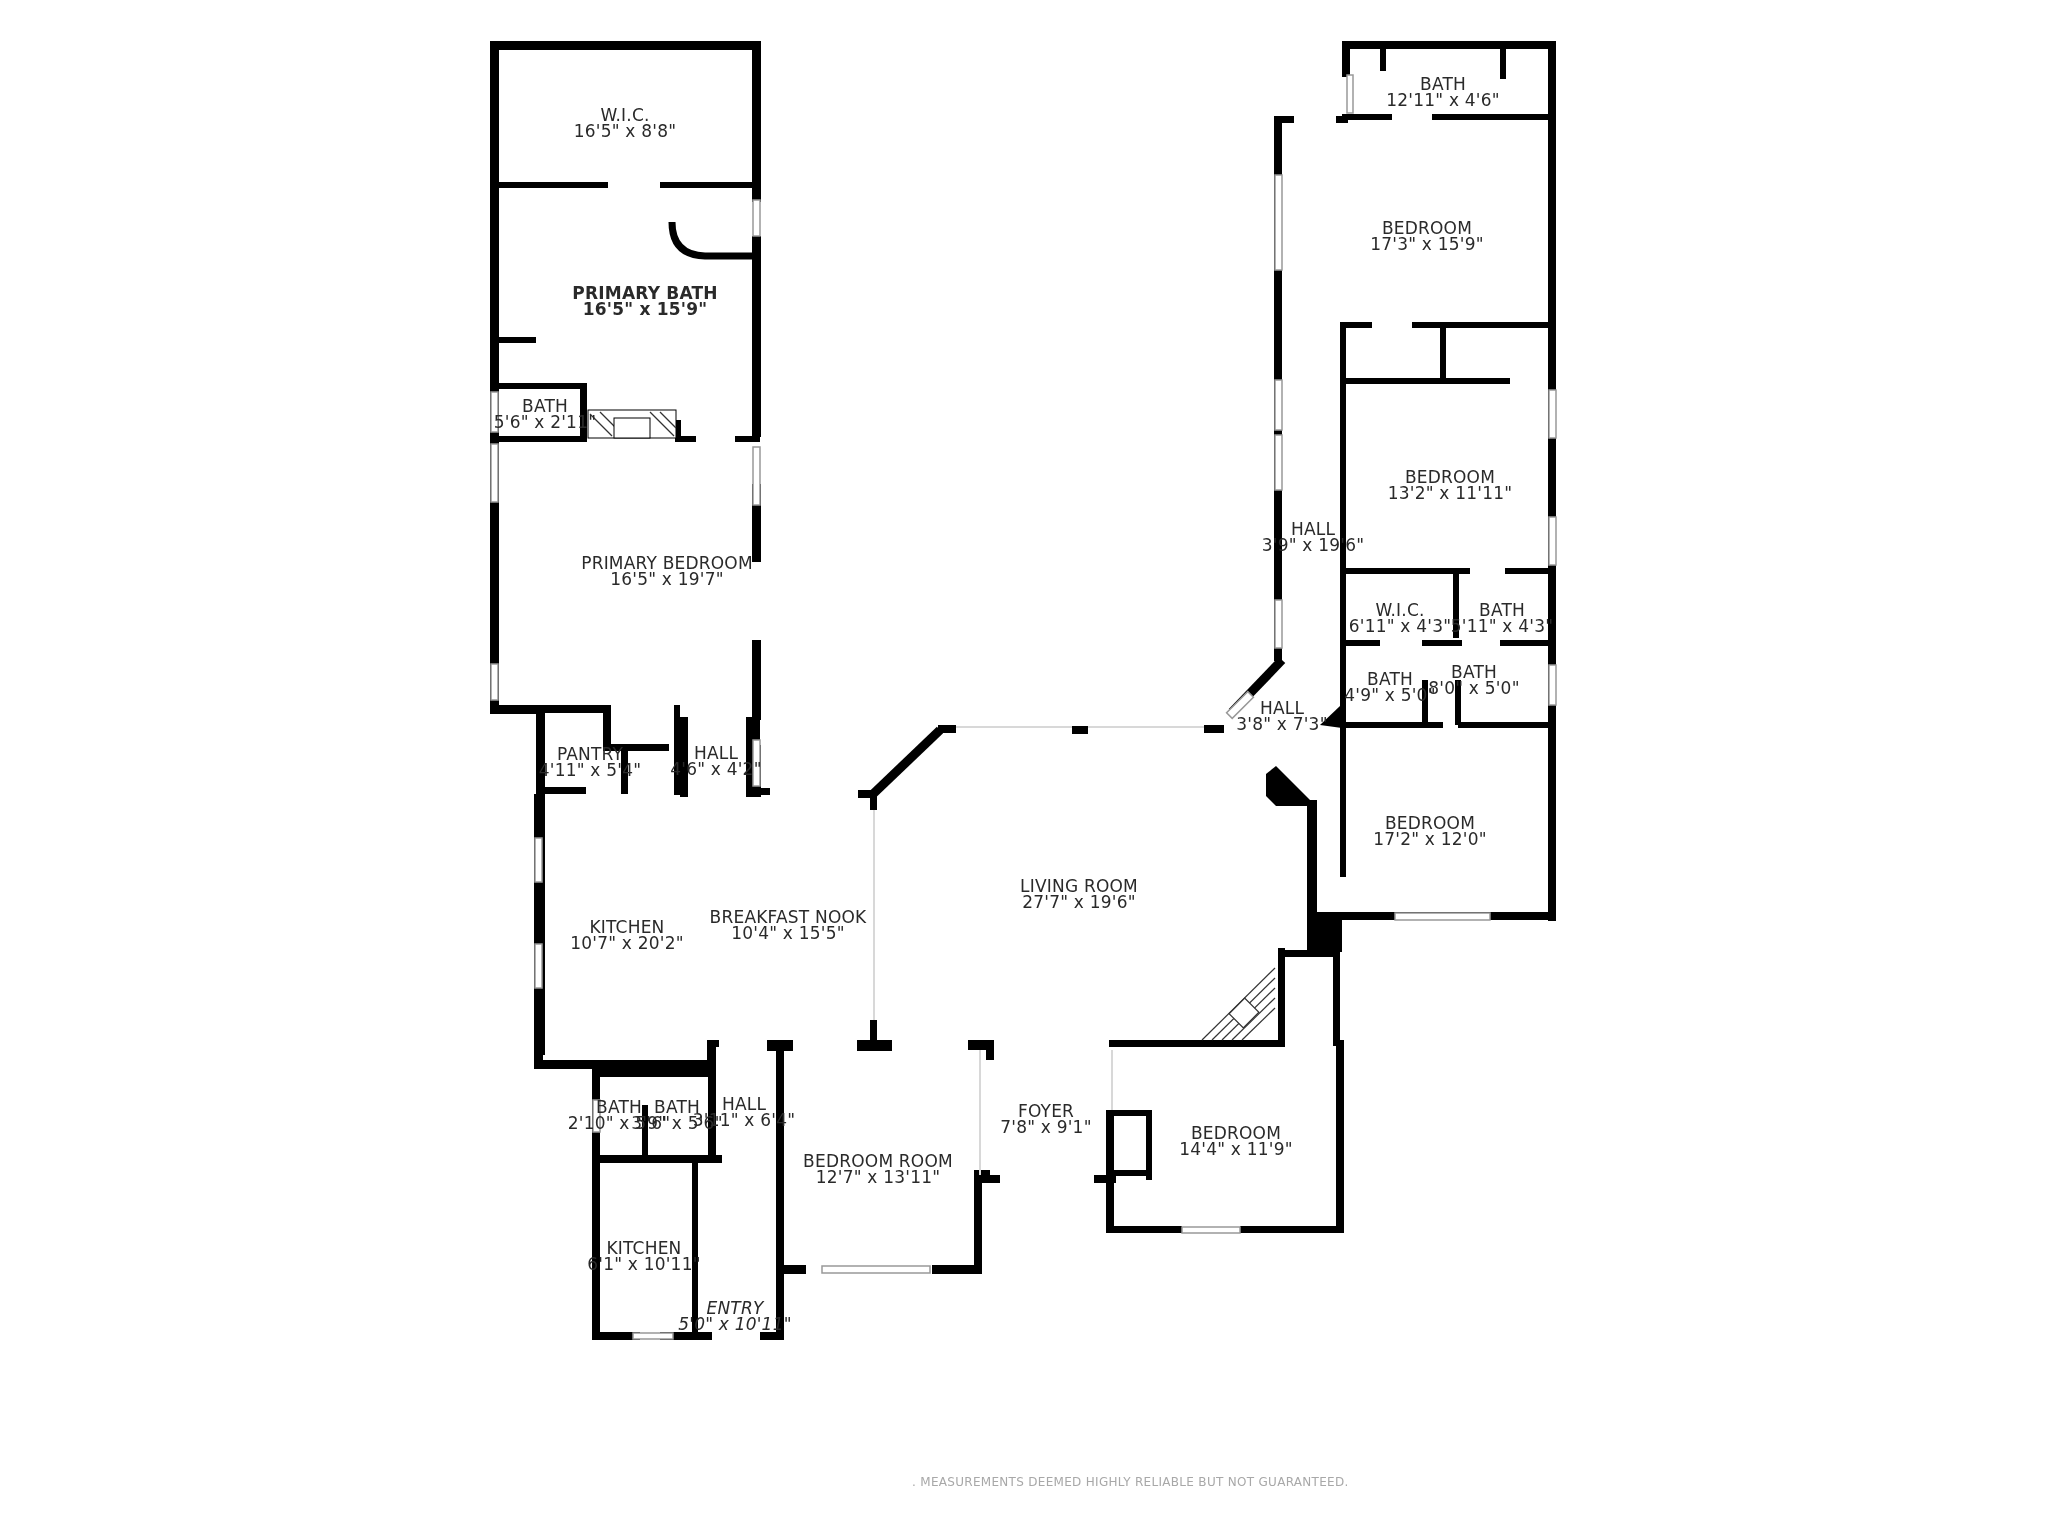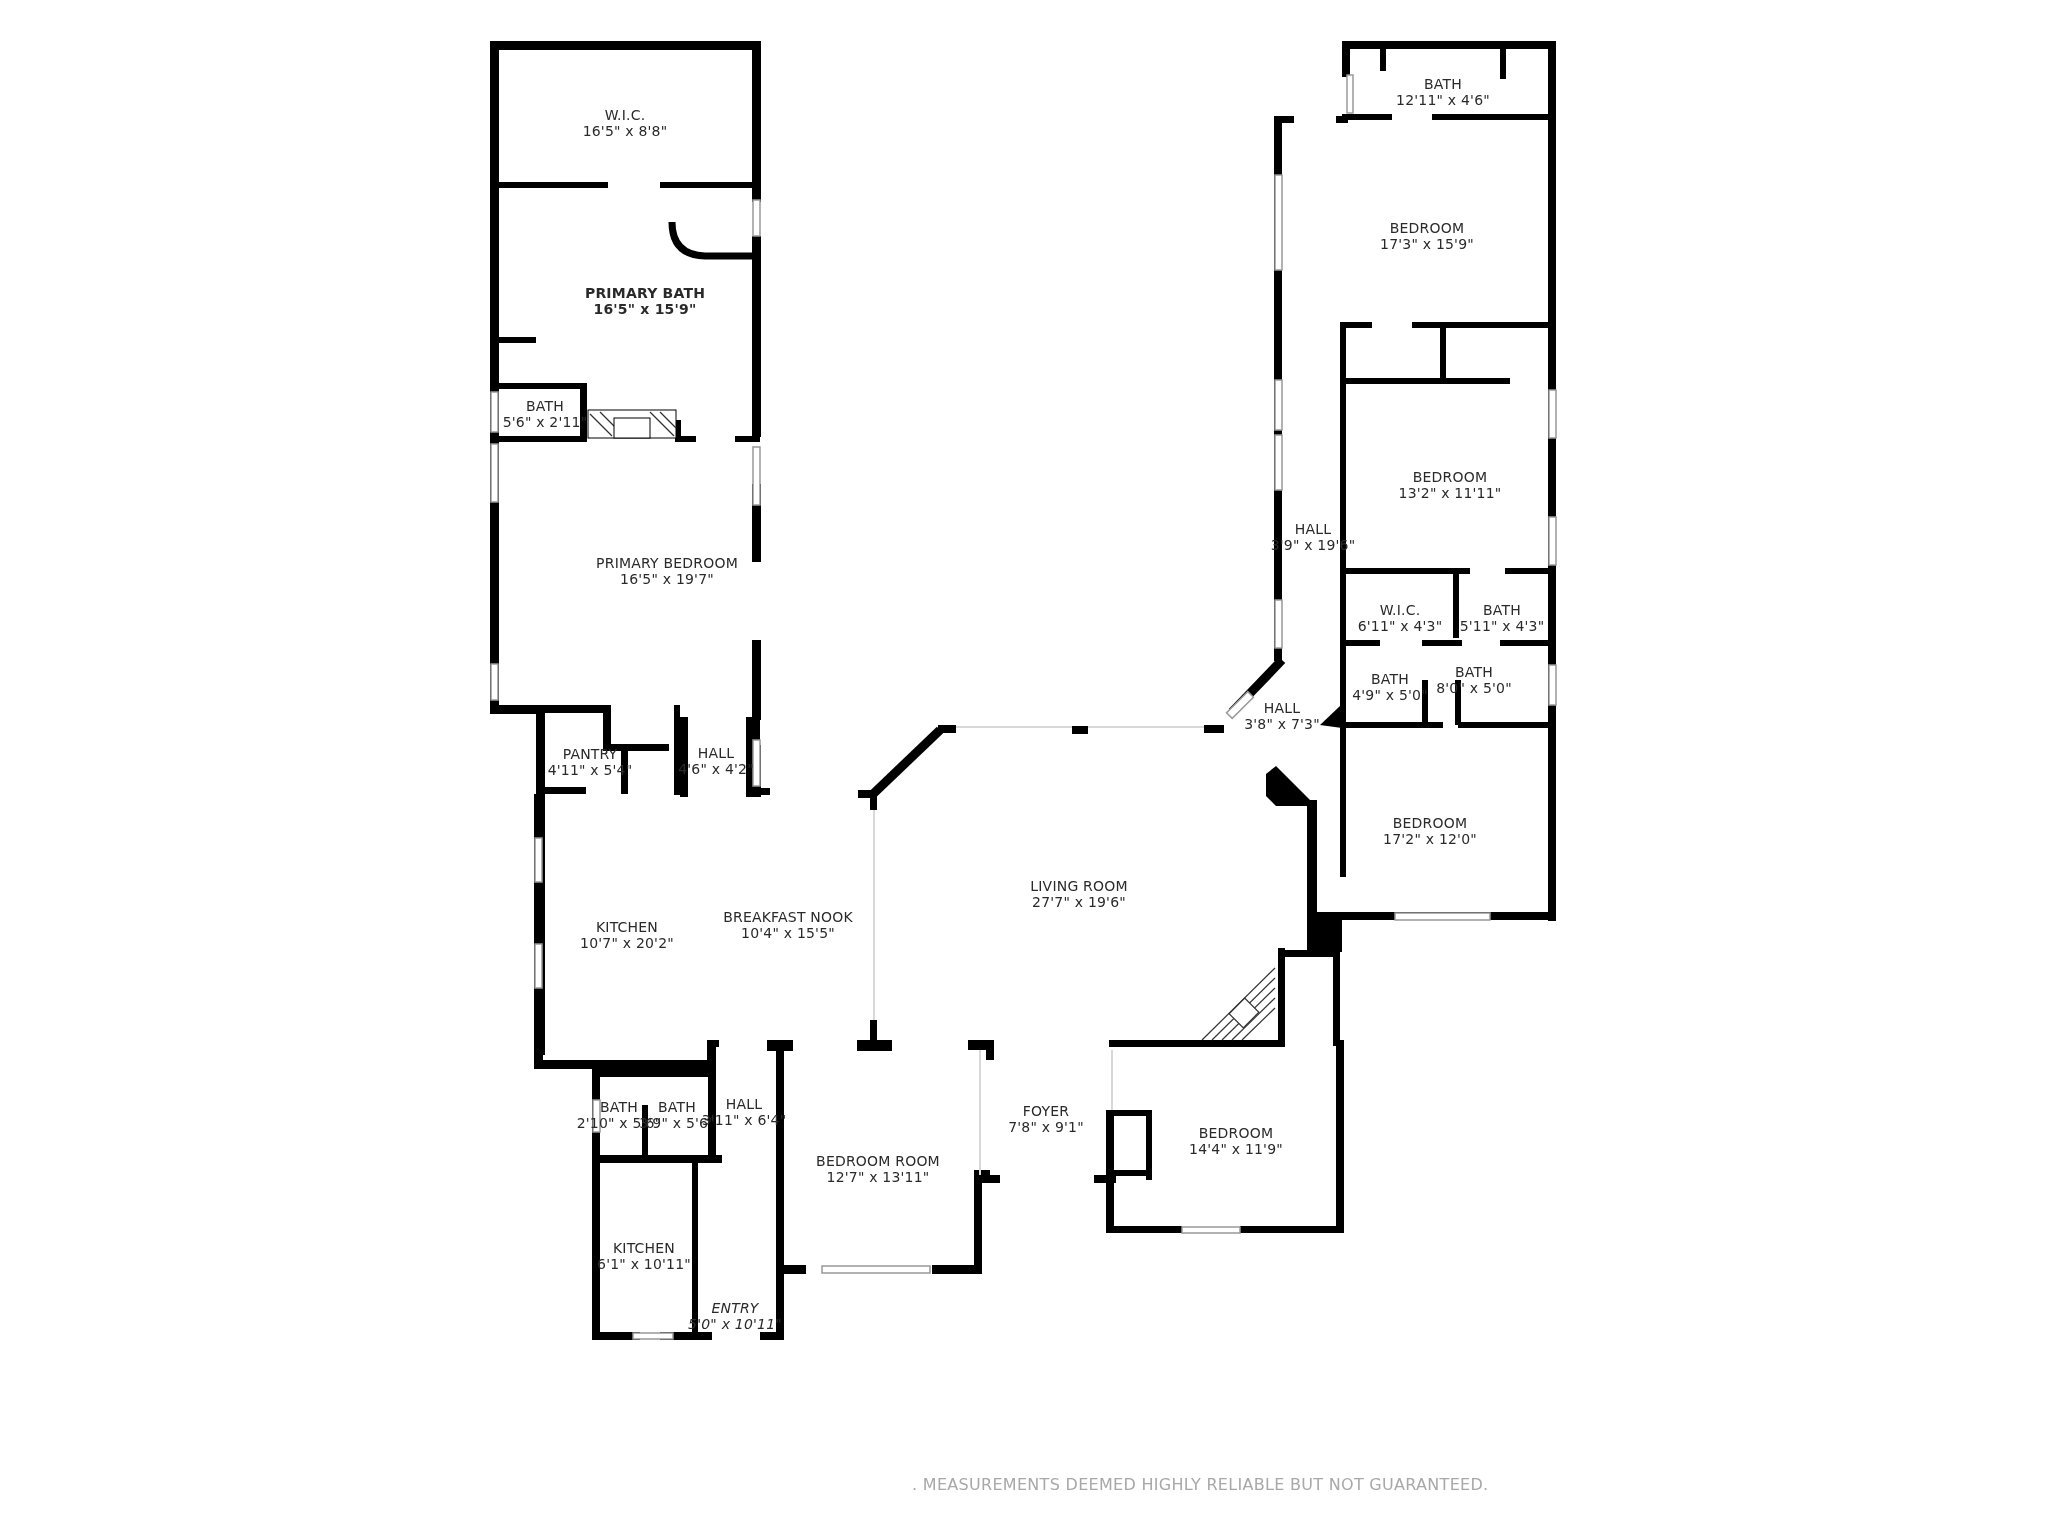--- a/index.html
+++ b/index.html
@@ -1,24 +1,24 @@
 <!DOCTYPE html>
 <html><head>
 <meta charset="utf-8">
 <style>
   html,body{margin:0;padding:0;background:#ffffff;}
   body{width:2048px;height:1536px;position:relative;overflow:hidden;font-family:"DejaVu Sans","Liberation Sans",sans-serif;}
   #plan{position:absolute;left:0;top:0;width:2048px;height:1536px;}
   .wall{fill:#000;}
   .win{fill:#fff;stroke:#999;stroke-width:1.5;}
   .hatch{stroke:#333;stroke-width:1.2;fill:none;}
-  .room-label{position:absolute;transform:translate(-50%,-50%);text-align:center;color:#2a2a2a;font-size:14px;line-height:16px;white-space:nowrap;letter-spacing:0.2px;}
+  .room-label{position:absolute;transform:translate(-50%,-50%);text-align:center;color:#2a2a2a;font-size:17px;line-height:16px;white-space:nowrap;letter-spacing:0.2px;}
   .room-label .nm{display:block;}
   .room-label .dm{display:block;}
-  .disclaimer{position:absolute;left:912px;top:1475px;font-size:16px;color:#a8a8a8;letter-spacing:0.3px;white-space:nowrap;}
+  .disclaimer{position:absolute;left:912px;top:1475px;font-size:12px;color:#a8a8a8;letter-spacing:0.3px;white-space:nowrap;}
 </style>
 </head>
 <body>
 
 <svg id="plan" viewBox="0 0 2048 1536" xmlns="http://www.w3.org/2000/svg">
 
   <g>
 
     <rect class="wall" x="490" y="41" width="9" height="673"></rect>
 

